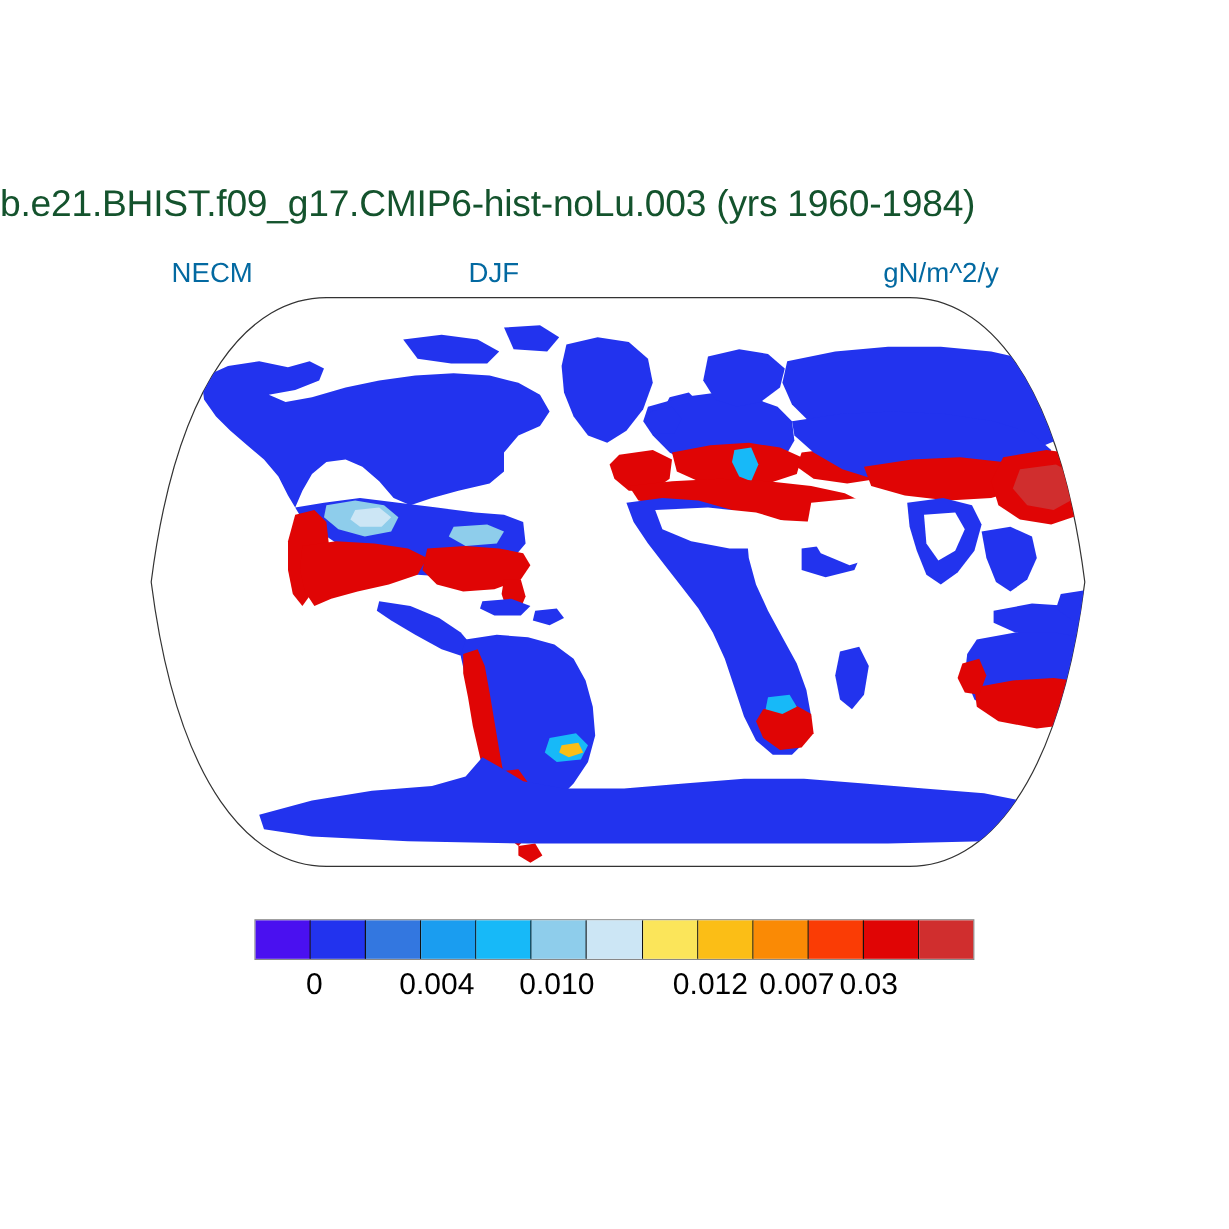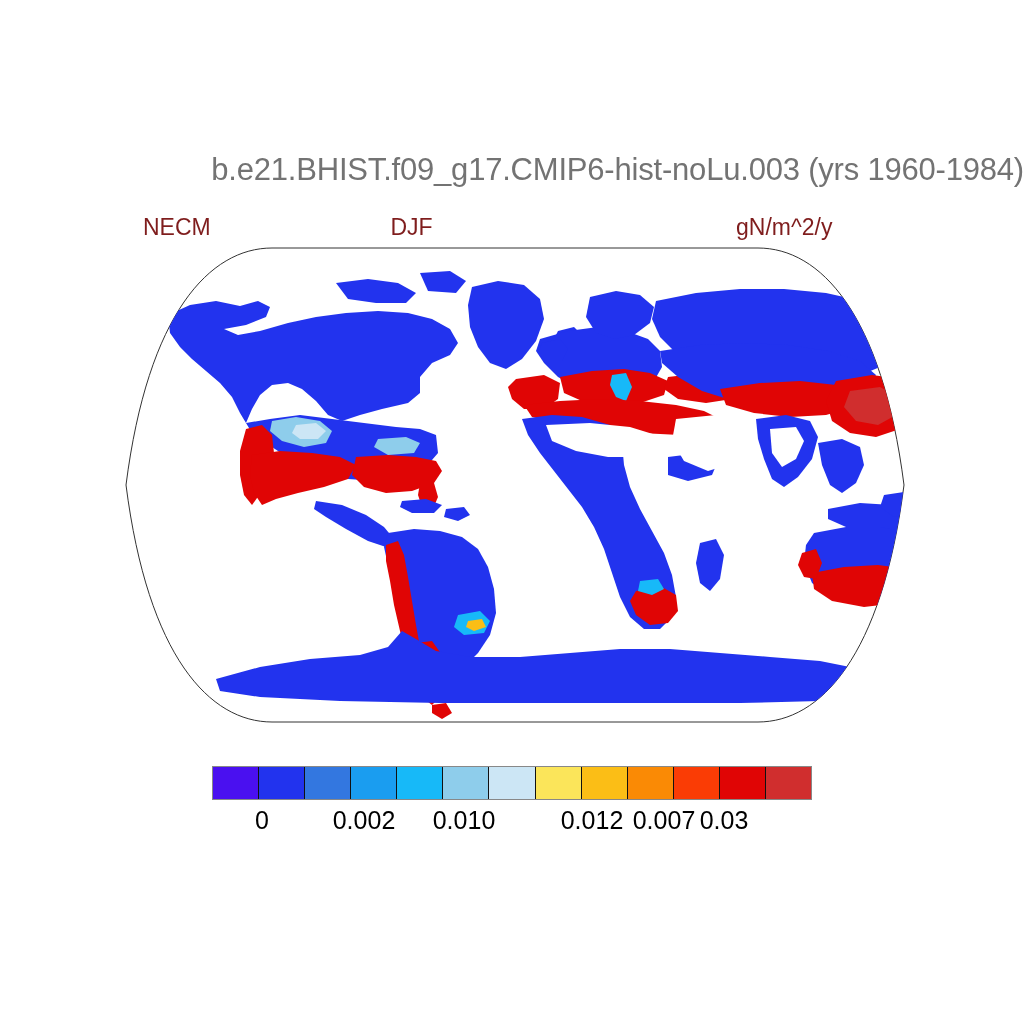--- a/index.html
+++ b/index.html
@@ -8,31 +8,31 @@
     background:#ffffff;
     font-family:"Liberation Sans", sans-serif;
     overflow:hidden;
     position:relative;
   }
   #stage{position:absolute;left:0;top:0;width:1024px;height:1024px;}
 
   .title{
     position:absolute;
     left:0; top:152px; width:1024px;
-    text-align:right;
+    text-align:left;
     font-size:31px;
-    color:#737373;
+    color:#14532d;
     white-space:nowrap;
     letter-spacing:-0.2px;
   }
 
   .sublabel{
     position:absolute;
     font-size:23px;
-    color:#7f1d1d;
+    color:#0369a1;
     white-space:nowrap;
     top:214px;
   }
   #lbl-left{left:143px;}
   #lbl-center{left:0;width:823px;text-align:center;}
   #lbl-right{left:736px;}
 
   #map-wrap{
     position:absolute;
     left:120px; top:243px;
@@ -257,20 +257,20 @@
     <div class="cb-cell" style="background:#fbe55a"></div>
     <div class="cb-cell" style="background:#fbbe16"></div>
     <div class="cb-cell" style="background:#fa8a05"></div>
     <div class="cb-cell" style="background:#fa3c05"></div>
     <div class="cb-cell" style="background:#e00505"></div>
     <div class="cb-cell" style="background:#d02e2e"></div>
   </div>
 
   <div id="cb-labels">
     <span class="cb-tick" style="left:262px">0</span>
-    <span class="cb-tick" style="left:364px">0.002</span>
+    <span class="cb-tick" style="left:364px">0.004</span>
     <span class="cb-tick" style="left:464px">0.010</span>
     <span class="cb-tick" style="left:592px">0.012</span>
     <span class="cb-tick" style="left:664px">0.007</span>
     <span class="cb-tick" style="left:724px">0.03</span>
   </div>
 
 </div>
 
 </body></html>

